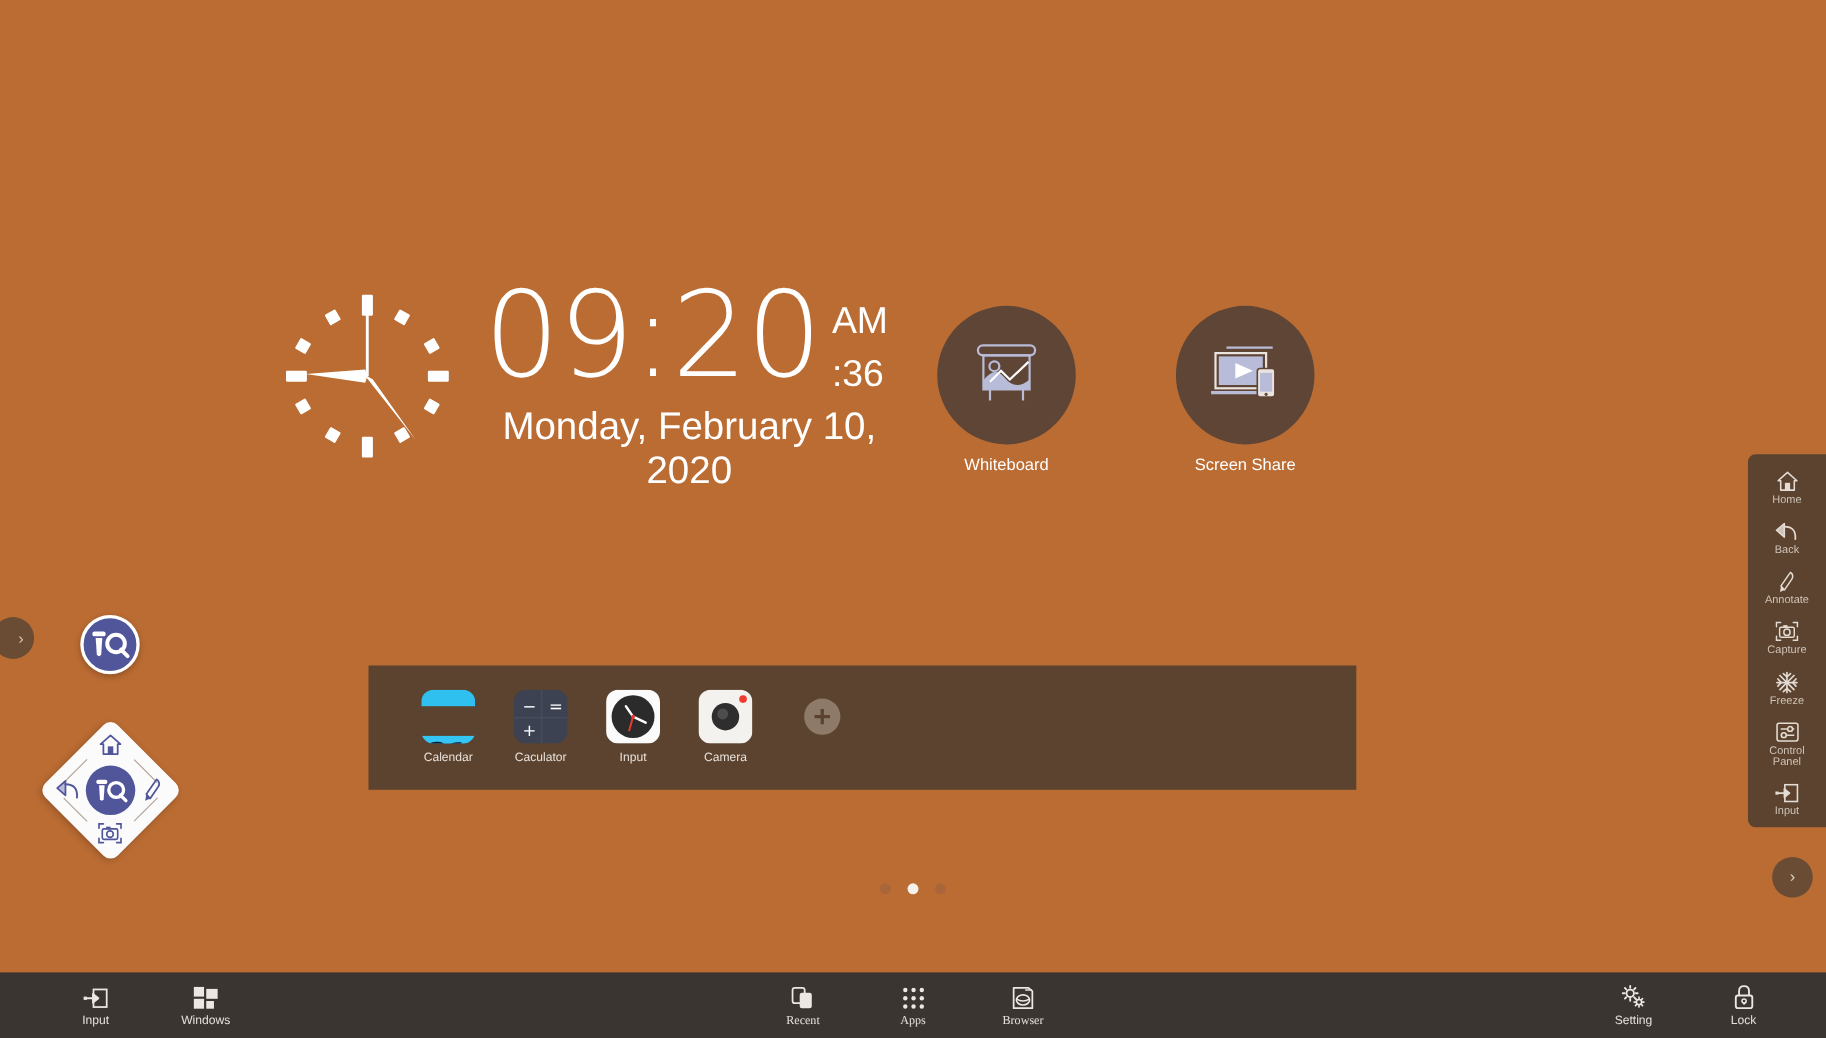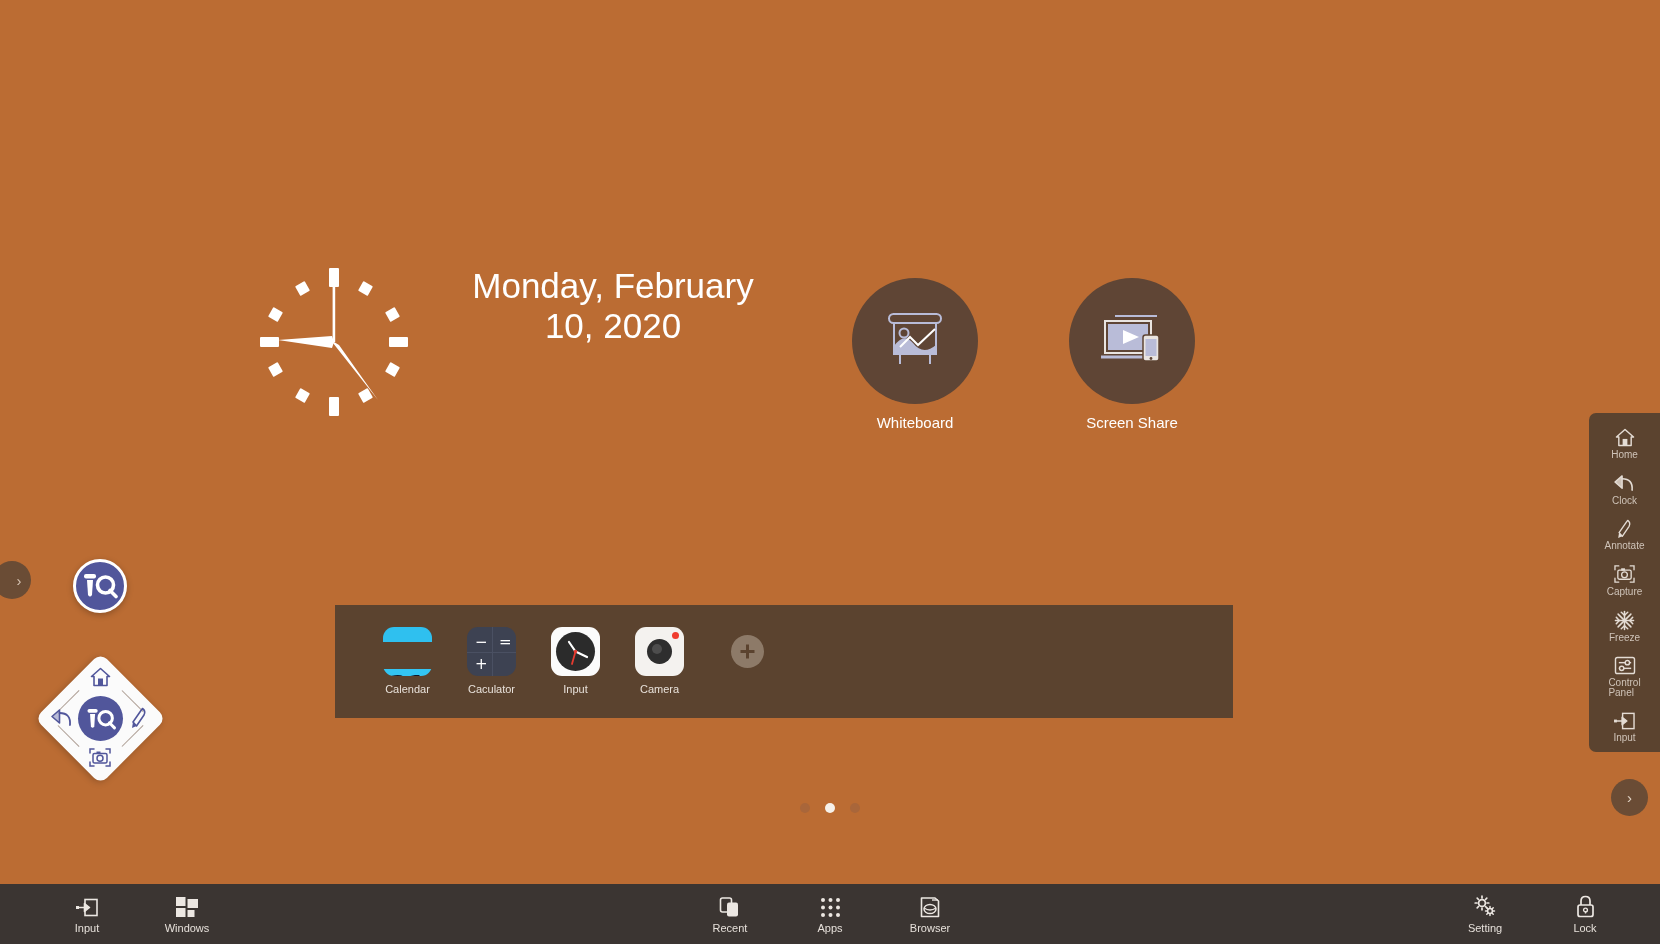--- a/index.html
+++ b/index.html
@@ -159,39 +159,39 @@
     background:#5b432f; border-radius:7px 0 0 7px;
     display:flex; flex-direction:column; align-items:center;
     padding-top:10px;
   }
   .rb-item {
     width:71px; height:46px; display:flex; flex-direction:column;
     align-items:center; justify-content:center; cursor:pointer; margin-bottom:4px;
   }
   .rb-icon { height:19px; display:flex; align-items:center; justify-content:center; }
   .rb-label {
-    font-size:10px; color:#cfc3b8; margin-top:3px; text-align:left;
+    font-size:10px; color:#cfc3b8; margin-top:3px; text-align:center;
     line-height:10px;
   }
   .rb-item.tall { height:56px; }
   #right-edge-tab {
     position:absolute; right:12px; top:779px; width:37px; height:37px;
     border-radius:50%; background:#6a4c35;
     display:flex; align-items:center; justify-content:center; cursor:pointer;
   }
   #right-edge-tab .chev { color:#e0d2c4; font-size:15px; }
 
   
   #taskbar {
     position:absolute; left:0; top:884px; width:1660px; height:60px;
     background:#3b3532; display:flex; align-items:center;
   }
   .tb-group { display:flex; align-items:center; }
   #tb-left { padding-left:58px; gap:42px; }
-  #tb-center { position:absolute; left:0; width:1660px; justify-content:center; gap:42px; }
+  #tb-center { position:absolute; left:0; width:1660px; justify-content:center; gap:42px;font-family:Liberation Serif, serif; }
   #tb-right { position:absolute; right:46px; gap:42px; }
   .tb-item {
     width:58px; display:flex; flex-direction:column; align-items:center;
     cursor:pointer;
   }
   .tb-icon { height:24px; display:flex; align-items:flex-end; justify-content:center; }
   .tb-label { font-size:11px; color:#e6e0da; margin-top:4px; }
 
   svg { display:block; }
 </style>
@@ -233,20 +233,27 @@
 
         <polygon points="84,84 82,78 28,82 82,90" fill="#ffffff"></polygon>
 
         <polygon points="84,84 79,80 128,142 89,87" fill="#ffffff"></polygon>
 
         <rect x="82.6" y="22" width="2.6" height="62" fill="#ffffff"></rect>
       </svg>
     </div>
 
     <div id="digital-block">
+      <div class="time-row">
+        <div id="time-main">09:20</div>
+        <div id="time-right">
+          <div id="time-ampm">AM</div>
+          <div id="time-seconds">:36</div>
+        </div>
+      </div>
       <div id="date-line">Monday, February 10, 2020</div>
     </div>
   </div>
 
   <div id="shortcuts">
 
     <div class="shortcut">
       <div class="shortcut-circle">
         <span>
           <svg width="64" height="58" viewBox="0 0 64 58">
@@ -419,21 +426,21 @@
       <span class="rb-label">Home</span>
     </div>
 
     <div class="rb-item">
       <span class="rb-icon">
         <svg width="23" height="19" viewBox="0 0 24 20">
           <path d="M9.5 2 L2 8.5 L9.5 15 Z" fill="#cfc3b8" stroke="#e4dcd4" stroke-width="1.5" stroke-linejoin="round"></path>
           <path d="M9.5 5 Q21 5 20 17" fill="none" stroke="#e4dcd4" stroke-width="1.7" stroke-linecap="round"></path>
         </svg>
       </span>
-      <span class="rb-label">Clock</span>
+      <span class="rb-label">Back</span>
     </div>
 
     <div class="rb-item">
       <span class="rb-icon">
         <svg width="18" height="20" viewBox="0 0 19 22">
           <path d="M12.5 1.5 Q16 4 14 8 L6.5 19 L3 15 L11 3.5 Z" fill="none" stroke="#e4dcd4" stroke-width="1.5" stroke-linejoin="round"></path>
           <path d="M6.5 19 L3 15 L2 21 Z" fill="#e4dcd4"></path>
         </svg>
       </span>
       <span class="rb-label">Annotate</span>

